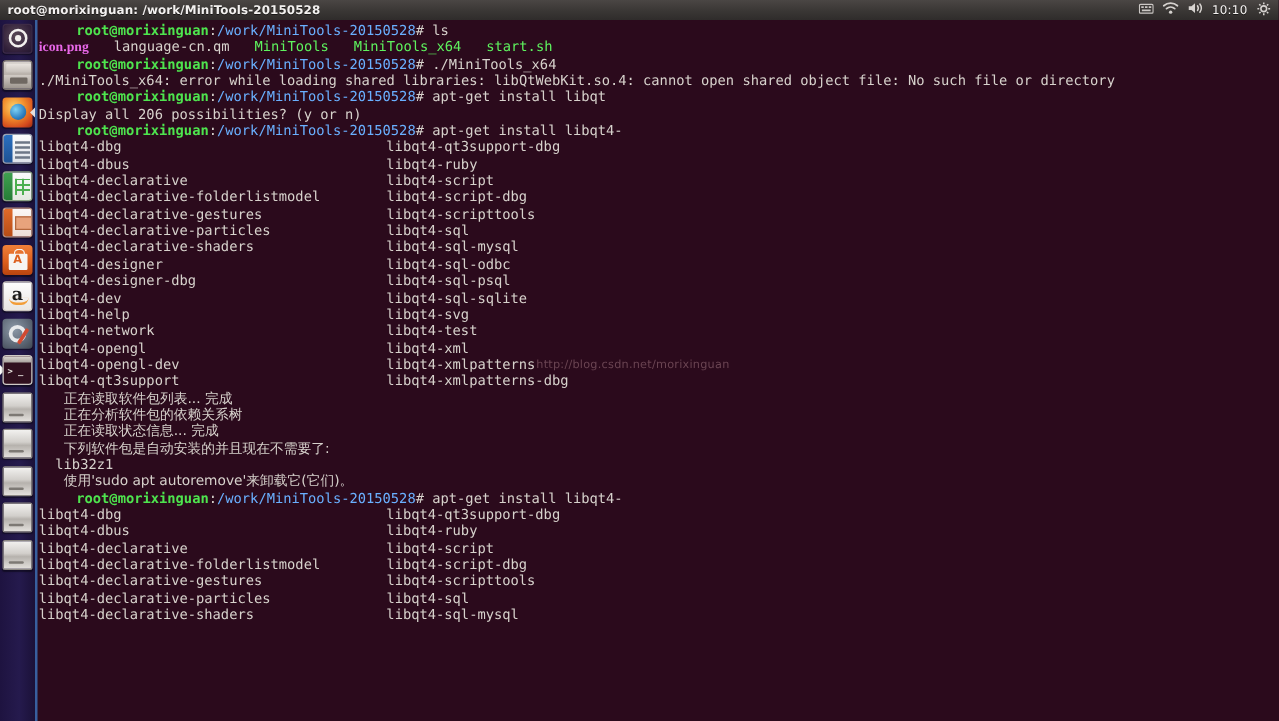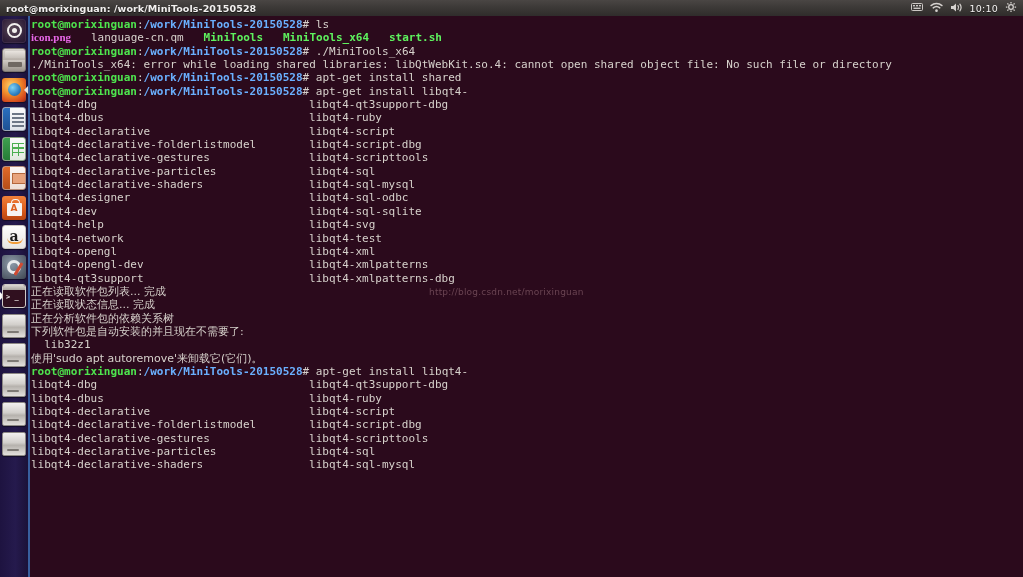--- a/index.html
+++ b/index.html
@@ -152,28 +152,28 @@
     position: absolute; left: 0; top: 0;
     width: 2px; height: 561px;
     background: #3b6fb5;
     opacity: .85;
   }
   .ln {
     white-space: pre;
     height: 13.35px;
     letter-spacing: 0px;
   }
-  .c-user   { color: #4ee44e; font-weight: bold; }
+  .c-user   { color: #4ee44e; font-weight: bold; margin-left: 30px; }
   .c-punct  { color: #d7d2cc; }
-  .c-path   { color: #6ab0ff; font-weight: bold; }
+  .c-path   { color: #6ab0ff; font-weight: normal; }
   .c-white  { color: #d7d2cc; }
-  .c-exec   { color: #5ef25e; font-weight: bold; }
+  .c-exec   { color: #5ef25e; font-weight: normal; }
   .c-img    { color: #e868e8; font-weight: bold; font-family: Liberation Serif, serif; }
   .pkg-col2 { display: inline-block; }
-  .zh { font-family: "DejaVu Sans", sans-serif; }
+  .zh { font-family: "DejaVu Sans", sans-serif; padding-left: 20px; }
 
   #watermark {
     position: absolute;
     left: 429px; top: 287px;
     font-family: "DejaVu Sans", sans-serif;
     font-size: 9px;
     color: #6a4452;
     z-index: 20;
     white-space: nowrap;
     letter-spacing: .2px;
@@ -278,39 +278,41 @@
         <span class="ico ic-drive"></span>
       </div>
       <div style="height: 148px;"></div>
     </div>
 
   <div id="terminal">
       <div class="ln"><span class="c-user">root@morixinguan</span><span class="c-punct">:</span><span class="c-path">/work/MiniTools-20150528</span><span class="c-punct"># </span><span class="c-white">ls</span></div>
       <div class="ln"><span class="c-img">icon.png</span><span class="c-white">   </span><span class="c-white">language-cn.qm</span><span class="c-white">   </span><span class="c-exec">MiniTools</span><span class="c-white">   </span><span class="c-exec">MiniTools_x64</span><span class="c-white">   </span><span class="c-exec">start.sh</span></div>
       <div class="ln"><span class="c-user">root@morixinguan</span><span class="c-punct">:</span><span class="c-path">/work/MiniTools-20150528</span><span class="c-punct"># </span><span class="c-white">./MiniTools_x64</span></div>
       <div class="ln"><span class="c-white">./MiniTools_x64: error while loading shared libraries: libQtWebKit.so.4: cannot open shared object file: No such file or directory</span></div>
-      <div class="ln"><span class="c-user">root@morixinguan</span><span class="c-punct">:</span><span class="c-path">/work/MiniTools-20150528</span><span class="c-punct"># </span><span class="c-white">apt-get install shared</span></div>
+      <div class="ln"><span class="c-user">root@morixinguan</span><span class="c-punct">:</span><span class="c-path">/work/MiniTools-20150528</span><span class="c-punct"># </span><span class="c-white">apt-get install libqt</span></div>
+      <div class="ln"><span class="c-white">Display all 206 possibilities? (y or n)</span></div>
       <div class="ln"><span class="c-user">root@morixinguan</span><span class="c-punct">:</span><span class="c-path">/work/MiniTools-20150528</span><span class="c-punct"># </span><span class="c-white">apt-get install libqt4-</span></div>
       <div class="ln"><span class="c-white">libqt4-dbg</span><span class="pkg-col2" style="width:211.84px"></span><span class="c-white">libqt4-qt3support-dbg</span></div>
       <div class="ln"><span class="c-white">libqt4-dbus</span><span class="pkg-col2" style="width:205.22px"></span><span class="c-white">libqt4-ruby</span></div>
       <div class="ln"><span class="c-white">libqt4-declarative</span><span class="pkg-col2" style="width:158.88px"></span><span class="c-white">libqt4-script</span></div>
       <div class="ln"><span class="c-white">libqt4-declarative-folderlistmodel</span><span class="pkg-col2" style="width:52.96px"></span><span class="c-white">libqt4-script-dbg</span></div>
       <div class="ln"><span class="c-white">libqt4-declarative-gestures</span><span class="pkg-col2" style="width:99.3px"></span><span class="c-white">libqt4-scripttools</span></div>
       <div class="ln"><span class="c-white">libqt4-declarative-particles</span><span class="pkg-col2" style="width:92.68px"></span><span class="c-white">libqt4-sql</span></div>
       <div class="ln"><span class="c-white">libqt4-declarative-shaders</span><span class="pkg-col2" style="width:105.92px"></span><span class="c-white">libqt4-sql-mysql</span></div>
       <div class="ln"><span class="c-white">libqt4-designer</span><span class="pkg-col2" style="width:178.74px"></span><span class="c-white">libqt4-sql-odbc</span></div>
+      <div class="ln"><span class="c-white">libqt4-designer-dbg</span><span class="pkg-col2" style="width:152.26px"></span><span class="c-white">libqt4-sql-psql</span></div>
       <div class="ln"><span class="c-white">libqt4-dev</span><span class="pkg-col2" style="width:211.84px"></span><span class="c-white">libqt4-sql-sqlite</span></div>
       <div class="ln"><span class="c-white">libqt4-help</span><span class="pkg-col2" style="width:205.22px"></span><span class="c-white">libqt4-svg</span></div>
       <div class="ln"><span class="c-white">libqt4-network</span><span class="pkg-col2" style="width:185.36px"></span><span class="c-white">libqt4-test</span></div>
       <div class="ln"><span class="c-white">libqt4-opengl</span><span class="pkg-col2" style="width:191.98px"></span><span class="c-white">libqt4-xml</span></div>
       <div class="ln"><span class="c-white">libqt4-opengl-dev</span><span class="pkg-col2" style="width:165.5px"></span><span class="c-white">libqt4-xmlpatterns</span></div>
       <div class="ln"><span class="c-white">libqt4-qt3support</span><span class="pkg-col2" style="width:165.5px"></span><span class="c-white">libqt4-xmlpatterns-dbg</span></div>
       <div class="ln"><span class="c-white zh">正在读取软件包列表... 完成</span></div>
+      <div class="ln"><span class="c-white zh">正在分析软件包的依赖关系树</span></div>
       <div class="ln"><span class="c-white zh">正在读取状态信息... 完成</span></div>
-      <div class="ln"><span class="c-white zh">正在分析软件包的依赖关系树</span></div>
       <div class="ln"><span class="c-white zh">下列软件包是自动安装的并且现在不需要了:</span></div>
       <div class="ln"><span class="c-white">  lib32z1</span></div>
       <div class="ln"><span class="c-white zh">使用'sudo apt autoremove'来卸载它(它们)。</span></div>
       <div class="ln"><span class="c-user">root@morixinguan</span><span class="c-punct">:</span><span class="c-path">/work/MiniTools-20150528</span><span class="c-punct"># </span><span class="c-white">apt-get install libqt4-</span></div>
       <div class="ln"><span class="c-white">libqt4-dbg</span><span class="pkg-col2" style="width:211.84px"></span><span class="c-white">libqt4-qt3support-dbg</span></div>
       <div class="ln"><span class="c-white">libqt4-dbus</span><span class="pkg-col2" style="width:205.22px"></span><span class="c-white">libqt4-ruby</span></div>
       <div class="ln"><span class="c-white">libqt4-declarative</span><span class="pkg-col2" style="width:158.88px"></span><span class="c-white">libqt4-script</span></div>
       <div class="ln"><span class="c-white">libqt4-declarative-folderlistmodel</span><span class="pkg-col2" style="width:52.96px"></span><span class="c-white">libqt4-script-dbg</span></div>
       <div class="ln"><span class="c-white">libqt4-declarative-gestures</span><span class="pkg-col2" style="width:99.3px"></span><span class="c-white">libqt4-scripttools</span></div>
       <div class="ln"><span class="c-white">libqt4-declarative-particles</span><span class="pkg-col2" style="width:92.68px"></span><span class="c-white">libqt4-sql</span></div>

